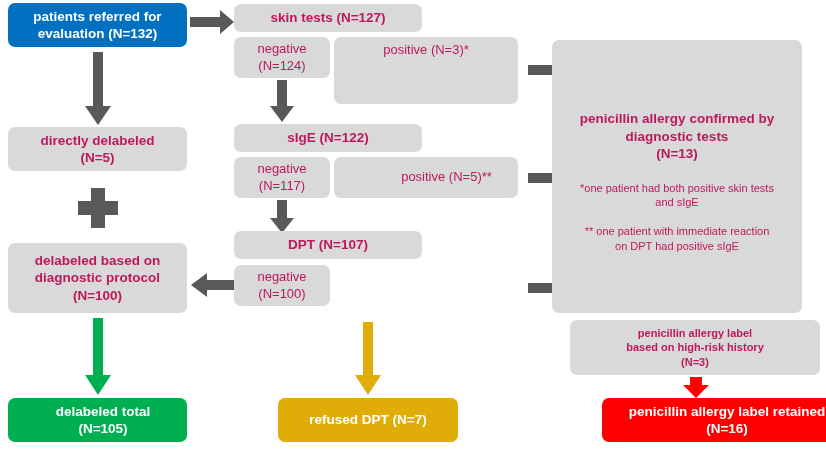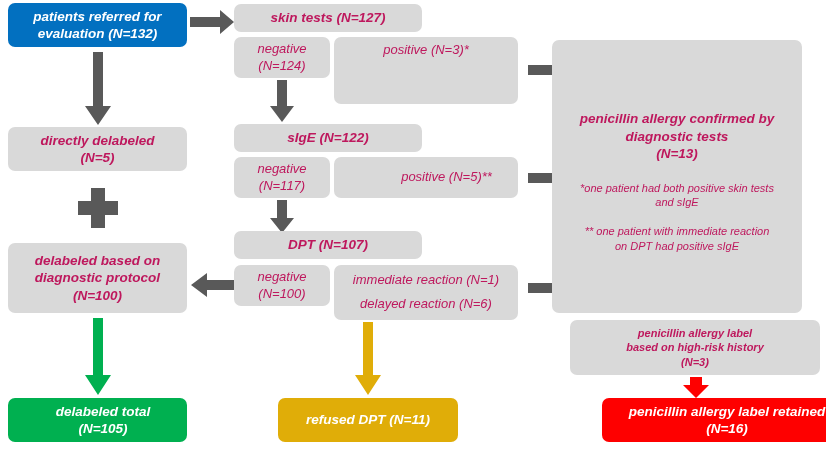--- a/index.html
+++ b/index.html
@@ -9,21 +9,20 @@
   }
   body {
     font-family: "Liberation Sans", sans-serif;
   }
   #canvas {
     position: relative;
     width: 826px;
     height: 459px;
     background: #ffffff;
     overflow: hidden;
-    font-style: italic;
   }
   .box {
     position: absolute;
     box-sizing: border-box;
     display: flex;
     flex-direction: column;
     align-items: center;
     justify-content: center;
     text-align: center;
     border-radius: 7px;
@@ -151,38 +150,34 @@
 
   <div class="box gray reg" style="left:234px; top:265px; width:96px; height:41px; font-size:13px;">negative
 (N=100)</div>
 
   <div class="arrow" style="left:190px; top:272px;">
     <svg width="44" height="26" viewBox="0 0 44 26">
       <path d="M44,8 L17,8 L17,1 L1,13 L17,25 L17,18 L44,18 Z" fill="#595959"></path>
     </svg>
   </div>
 
-  <div class="box gray reg" style="left:334px; top:265px; width:184px; height:55px; font-size:13px; justify-content:space-evenly;">
-    <div style="width:100%; text-align:center;">immediate reaction (N=1)</div>
-    <div style="width:100%; text-align:center;">delayed reaction (N=6)</div>
-  </div>
 
   <div class="arrow" style="left:528px; top:275px;">
     <svg width="42" height="26" viewBox="0 0 42 26">
       <path d="M0,8 L27,8 L27,1 L41,13 L27,25 L27,18 L0,18 Z" fill="#595959"></path>
     </svg>
   </div>
 
   <div class="arrow" style="left:353px; top:322px;">
     <svg width="30" height="74" viewBox="0 0 30 74">
       <path d="M10,0 L20,0 L20,53 L28,53 L15,73 L2,53 L10,53 Z" fill="#e0ad08"></path>
     </svg>
   </div>
 
-  <div class="box amber bold" style="left:278px; top:398px; width:180px; height:44px; font-size:13.5px;">refused DPT (N=11)</div>
+  <div class="box amber bold" style="left:278px; top:398px; width:180px; height:44px; font-size:13.5px;">refused DPT (N=7)</div>
 
   <div class="box gray" style="left:552px; top:40px; width:250px; height:273px; justify-content:flex-start; padding-top:70px;">
     <div style="width:100%; text-align:center; font-size:13.5px; font-weight:bold; white-space:pre-line; line-height:1.3;">penicillin allergy confirmed by
 diagnostic tests
 (N=13)</div>
     <div style="width:100%; text-align:center; font-size:11px; margin-top:18px; white-space:pre-line; line-height:1.35;">*one patient had both positive skin tests
 and sIgE</div>
     <div style="width:100%; text-align:center; font-size:11px; margin-top:14px; white-space:pre-line; line-height:1.35;">** one patient with immediate reaction
 on DPT had positive sIgE</div>
   </div>

